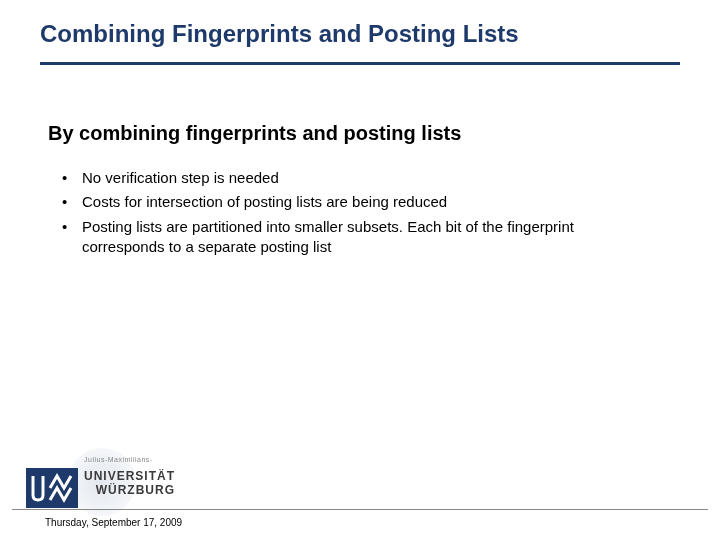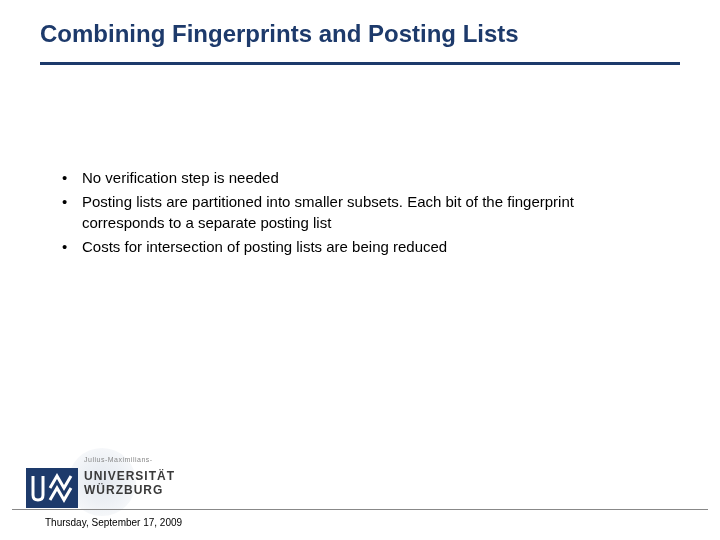--- a/index.html
+++ b/index.html
@@ -4,42 +4,43 @@
 <style>
   * { margin: 0; padding: 0; box-sizing: border-box; }
   html, body { width: 720px; height: 540px; font-family: Arial, Helvetica, sans-serif; background: #fff; color: #000; }
   .slide { position: relative; width: 686px; height: 540px; }
   .title { position: absolute; left: 40px; top: 20px; font-size: 24px; font-weight: bold; color: #1d3a6b; }
   .hr { position: absolute; left: 40px; top: 62px; width: 640px; height: 0; border-top: 3px solid #1d3a6b; }
   .subhead { position: absolute; left: 48px; top: 122px; font-size: 20px; font-weight: bold; color: #000; }
   .bullets { position: absolute; left: 58px; top: 168px; width: 560px; list-style: none; font-size: 15px; line-height: 1.35; }
   .bullets li { position: relative; padding-left: 24px; margin-bottom: 4px; }
   .bullets li::before { content: "•"; position: absolute; left: 4px; top: 0; }
-  .logo-area { position: absolute; left: 12px; bottom: 28px; width: 200px; height: 58px; }
+  .logo-area { position: absolute; left: 12px; bottom: 28px; width: 200px; height: 58px; text-align: right; }
   .logo-bg { position: absolute; left: 56px; top: -6px; width: 68px; height: 68px; border-radius: 50%;
              background: radial-gradient(circle at 50% 50%, #d8dfe8 0%, #e6ebf1 45%, #f3f5f8 75%, #fff 100%); opacity: 0.7; }
   .logo-jm { position: absolute; left: 72px; top: 2px; font-size: 7px; letter-spacing: 0.5px; color: #888; }
   .logo-box { position: absolute; left: 14px; top: 14px; width: 52px; height: 40px; background: #1d3a6b; }
   .logo-box svg { position: absolute; left: 4px; top: 5px; }
   .logo-text { position: absolute; left: 72px; top: 16px; font-size: 12px; font-weight: bold; letter-spacing: 1px; color: #3a3a3a; line-height: 1.15; }
   .footer-line { position: absolute; left: 12px; bottom: 30px; width: 696px; height: 0; border-top: 1px solid #888; }
   .footer-date { position: absolute; left: 14px; bottom: 12px; font-size: 10px; color: #000; margin-left: 31px; }
 </style>
 </head>
 <body>
 
 <div class="slide">
   <div class="title">Combining Fingerprints and Posting Lists</div>
   <div class="hr"></div>
 
+  <div class="subhead">By combining fingerprints and posting lists</div>
 
   <ul class="bullets">
     <li>No verification step is needed</li>
+    <li>Costs for intersection of posting lists are being reduced</li>
     <li>Posting lists are partitioned into smaller subsets. Each bit of the fingerprint corresponds to a separate posting list</li>
-    <li>Costs for intersection of posting lists are being reduced</li>
   </ul>
 
   <div class="logo-area">
     <div class="logo-bg"></div>
     <div class="logo-jm">Julius-Maximilians-</div>
     <div class="logo-box">
       <svg width="44" height="30" viewBox="0 0 44 30">
         <path d="M3 3 L3 22 Q3 27 8 27 Q13 27 13 22 L13 3" fill="none" stroke="#fff" stroke-width="3"></path>
         <path d="M20 15 L27 3 L34 15 L41 3" fill="none" stroke="#fff" stroke-width="3"></path>
         <path d="M20 27 L27 15 L34 27 L41 15" fill="none" stroke="#fff" stroke-width="3"></path>

